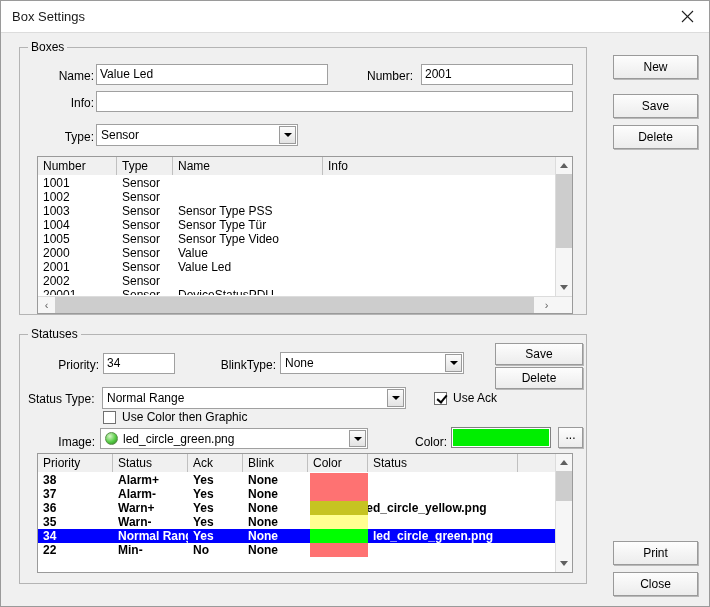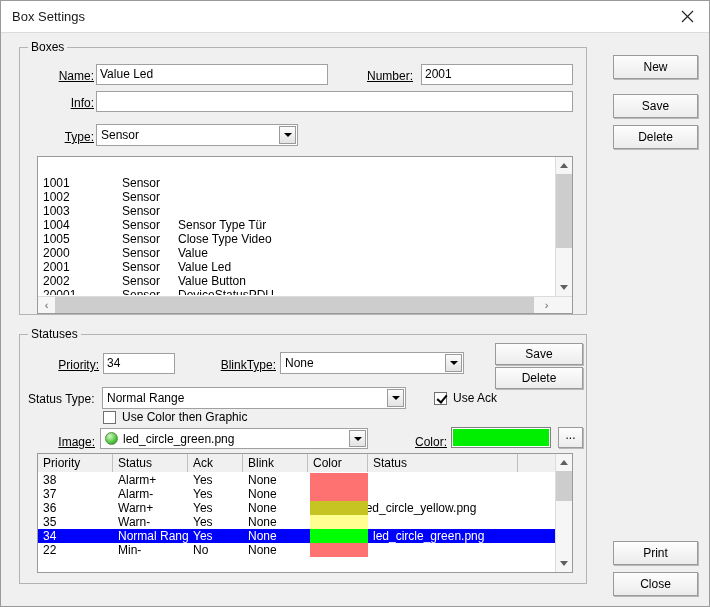--- a/index.html
+++ b/index.html
@@ -54,21 +54,21 @@
   }
 
   
   .lbl {
     position: absolute;
     font-size: 12px;
     line-height: 14px;
     color: #000;
     white-space: nowrap;
   }
-  .lbl.right { text-align: right; text-decoration: underline; }
+  .lbl.right { text-align: right; }
 
   .textbox {
     position: absolute;
     background: #ffffff;
     border: 1px solid #a0a0a0;
     font-family: "Liberation Sans", sans-serif;
     font-size: 12px;
     color: #000;
     padding: 2px 3px;
     line-height: 14px;
@@ -292,64 +292,70 @@
 
   <div class="lbl right" style="left:35px; top:129px; width:58px;">Type:</div>
   <div class="combo" style="left:95px; top:123px; width:202px; height:22px;">
     <span class="combo-text">Sensor</span>
     <span class="combo-arrow">
         <i></i>
       </span>
   </div>
 
   <div class="listview" style="left:36px; top:155px; width:536px; height:158px;">
+    <div class="lv-header">
+      <div class="lv-th" style="left:0px; width:79px;">Number</div>
+      <div class="lv-th" style="left:79px; width:56px;">Type</div>
+      <div class="lv-th" style="left:135px; width:150px;">Name</div>
+      <div class="lv-th" style="left:285px; width:233px;">Info</div>
+    </div>
     <div class="lv-body" id="boxes-rows" style="top:19px; height:119px;">
         <div class="lv-row">
           <div class="lv-td" style="left: 0px; width: 79px;">1001</div>
           <div class="lv-td" style="left: 79px; width: 56px;">Sensor</div>
           <div class="lv-td" style="left: 285px; width: 233px;"></div>
         </div>
         <div class="lv-row">
           <div class="lv-td" style="left: 0px; width: 79px;">1002</div>
           <div class="lv-td" style="left: 79px; width: 56px;">Sensor</div>
           <div class="lv-td" style="left: 285px; width: 233px;"></div>
         </div>
         <div class="lv-row">
           <div class="lv-td" style="left: 0px; width: 79px;">1003</div>
           <div class="lv-td" style="left: 79px; width: 56px;">Sensor</div>
+          <div class="lv-td" style="left: 135px; width: 150px;">Sensor Type PSS</div>
           <div class="lv-td" style="left: 285px; width: 233px;"></div>
         </div>
         <div class="lv-row">
           <div class="lv-td" style="left: 0px; width: 79px;">1004</div>
           <div class="lv-td" style="left: 79px; width: 56px;">Sensor</div>
           <div class="lv-td" style="left: 135px; width: 150px;">Sensor Type Tür</div>
           <div class="lv-td" style="left: 285px; width: 233px;"></div>
         </div>
         <div class="lv-row">
           <div class="lv-td" style="left: 0px; width: 79px;">1005</div>
           <div class="lv-td" style="left: 79px; width: 56px;">Sensor</div>
-          <div class="lv-td" style="left: 135px; width: 150px;">Close Type Video</div>
+          <div class="lv-td" style="left: 135px; width: 150px;">Sensor Type Video</div>
           <div class="lv-td" style="left: 285px; width: 233px;"></div>
         </div>
         <div class="lv-row">
           <div class="lv-td" style="left: 0px; width: 79px;">2000</div>
           <div class="lv-td" style="left: 79px; width: 56px;">Sensor</div>
           <div class="lv-td" style="left: 135px; width: 150px;">Value</div>
           <div class="lv-td" style="left: 285px; width: 233px;"></div>
         </div>
         <div class="lv-row">
           <div class="lv-td" style="left: 0px; width: 79px;">2001</div>
           <div class="lv-td" style="left: 79px; width: 56px;">Sensor</div>
           <div class="lv-td" style="left: 135px; width: 150px;">Value Led</div>
           <div class="lv-td" style="left: 285px; width: 233px;"></div>
         </div>
         <div class="lv-row">
           <div class="lv-td" style="left: 0px; width: 79px;">2002</div>
           <div class="lv-td" style="left: 79px; width: 56px;">Sensor</div>
-          <div class="lv-td" style="left: 135px; width: 150px;">Value Button</div>
           <div class="lv-td" style="left: 285px; width: 233px;"></div>
         </div>
         <div class="lv-row">
           <div class="lv-td" style="left: 0px; width: 79px;">20001</div>
           <div class="lv-td" style="left: 79px; width: 56px;">Sensor</div>
           <div class="lv-td" style="left: 135px; width: 150px;">DeviceStatusPDU</div>
           <div class="lv-td" style="left: 285px; width: 233px;"></div>
         </div>
       </div>
 
@@ -422,21 +428,21 @@
   <div class="listview" style="left:36px; top:452px; width:536px; height:120px;">
     <div class="lv-header">
       <div class="lv-th" style="left:0px;   width:75px;">Priority</div>
       <div class="lv-th" style="left:75px;  width:75px;">Status</div>
       <div class="lv-th" style="left:150px; width:55px;">Ack</div>
       <div class="lv-th" style="left:205px; width:65px;">Blink</div>
       <div class="lv-th" style="left:270px; width:60px;">Color</div>
       <div class="lv-th" style="left:330px; width:150px;">Status</div>
       <div class="lv-th" style="left:480px; width:38px;"></div>
     </div>
-    <div class="lv-body" id="statuses-rows" style="top:19px; height:121px;">
+    <div class="lv-body" id="statuses-rows" style="top:19px; height:121px;font-weight:bold;">
         <div class="lv-row">
           <div class="lv-td" style="left: 0px; width: 75px;">38</div>
           <div class="lv-td" style="left: 75px; width: 75px;">Alarm+</div>
           <div class="lv-td" style="left: 150px; width: 55px;">Yes</div>
           <div class="lv-td" style="left: 205px; width: 65px;">None</div>
           <div class="lv-td" style="left: 330px; width: 150px;"></div>
           <div class="lv-swatch" style="left: 272px; width: 58px; background: rgb(254, 114, 114);"></div>
         </div>
         <div class="lv-row">
           <div class="lv-td" style="left: 0px; width: 75px;">37</div>

